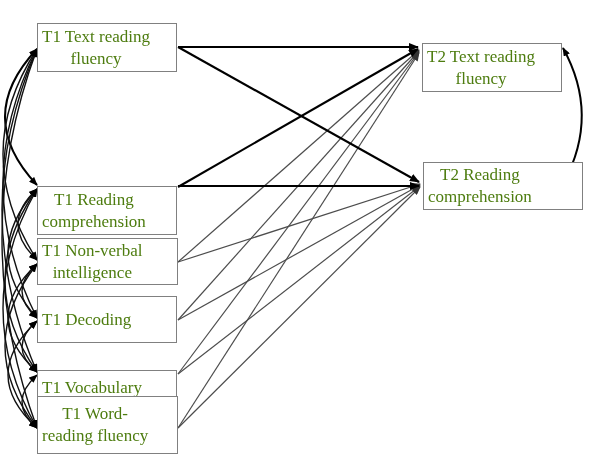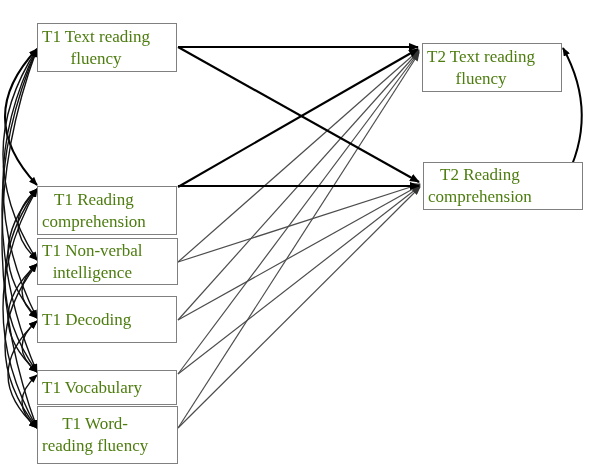--- a/index.html
+++ b/index.html
@@ -34,21 +34,21 @@
     line-height: 22px;
     white-space: pre-line;
     padding: 11px 4px;
   }
   
   .n-t1-trf { left: 37px;  top: 23px;  width: 140px; height: 49px; }
   .n-t1-rc  { left: 37px;  top: 162px; width: 140px; height: 49px; margin-top: 24px; }
   .n-t1-nvi { left: 37px;  top: 238px; width: 141px; height: 47px; }
   .n-t1-dec { left: 37px;  top: 296px; width: 140px; height: 47px; }
   .n-t1-voc { left: 37px;  top: 370px; width: 140px; height: 35px; }
-  .n-t1-wrf { left: 37px;  top: 406px; width: 141px; height: 58px; font-family: Liberation Serif, serif; }
+  .n-t1-wrf { left: 37px;  top: 396px; width: 141px; height: 58px; font-family: Liberation Serif, serif; }
   
   .n-t2-trf { left: 422px; top: 23px;  width: 140px; height: 49px; margin-top: 20px; }
   .n-t2-rc  { left: 423px; top: 162px; width: 160px; height: 48px; }
 
   .bold-path  { stroke: #000000; stroke-width: 2.1px; fill: none; }
   .thin-path  { stroke: #4d4d4d; stroke-width: 1.2px; fill: none; }
   .corr-path  { stroke: #111111; stroke-width: 1.4px; fill: none; }
   .corr-bold  { stroke: #000000; stroke-width: 2px;   fill: none; }
 </style>
 </head>

